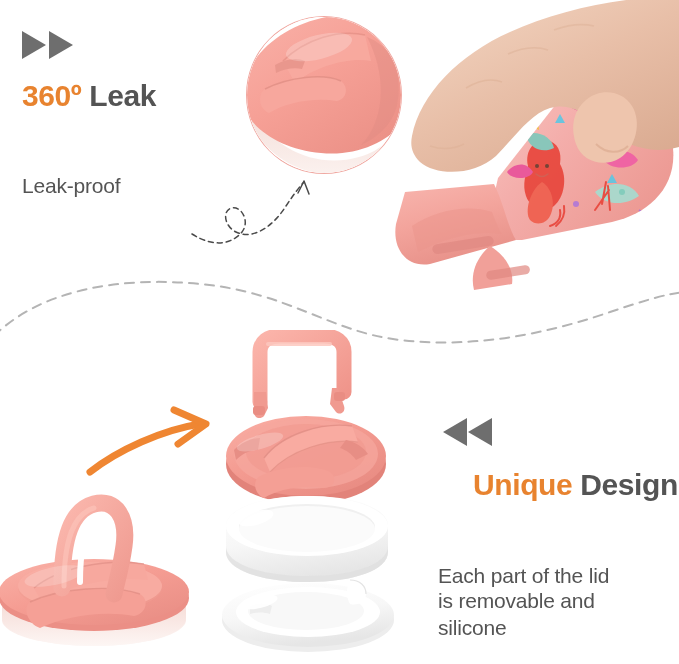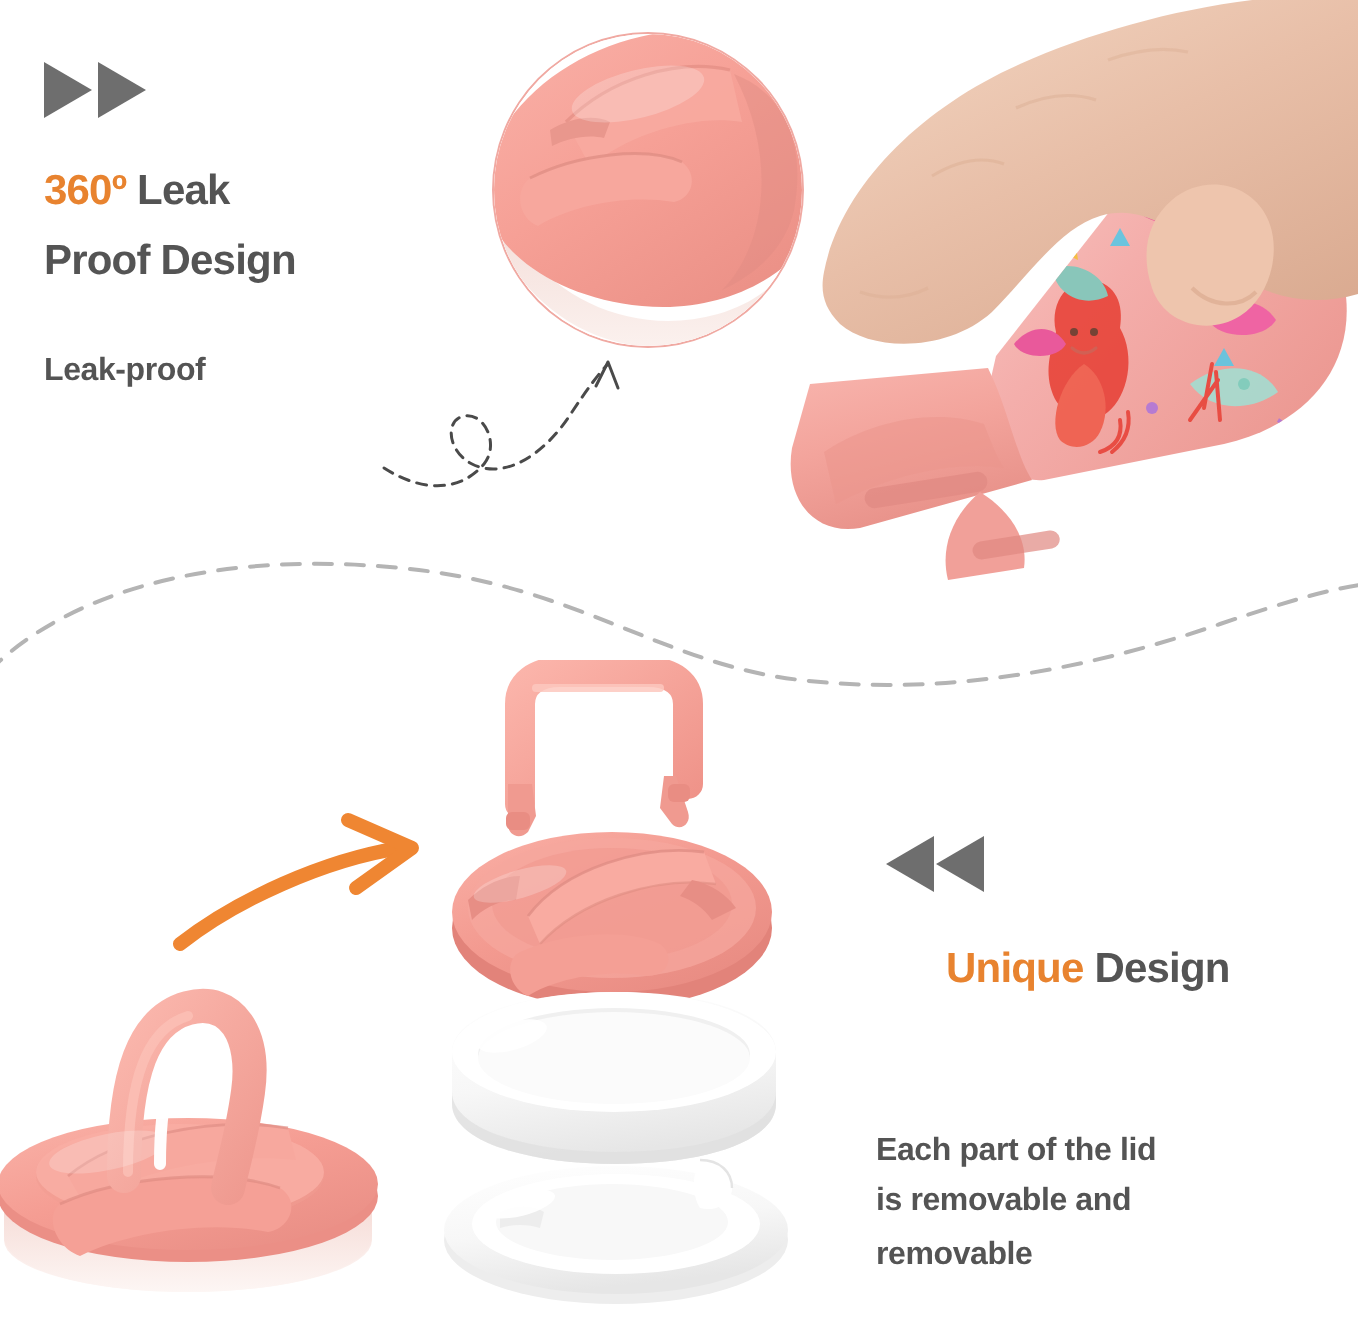--- a/index.html
+++ b/index.html
@@ -20,32 +20,32 @@
     overflow: hidden;
   }
 
   
   .abs { position: absolute; }
   .nosel { user-select: none; }
 
   
   .headline {
     font-weight: 700;
-    font-size: 21px;
+    font-size: 30px;
     line-height: 35px;
     letter-spacing: -0.4px;
     color: #545454;
     white-space: nowrap;
   }
   .headline .hl {
     color: #e8832f;
   }
   .subtext {
-    font-weight: 700;
-    font-size: 16px;
+    font-weight: 400;
+    font-size: 21px;
     line-height: 27px;
     letter-spacing: -0.2px;
     color: #545454;
   }
 
   
   .marker-icon { display: block; }
 
   
   .circle-inset {
@@ -188,21 +188,20 @@
   <div class="abs nosel" style="left:20px; top:28px; width:58px; height:34px;">
     <svg class="marker-icon" width="58" height="34" viewBox="0 0 58 34">
       <path d="M2 3 L26 17 L2 31 Z" fill="#6e6e6e"></path>
       <path d="M29 3 L53 17 L29 31 Z" fill="#6e6e6e"></path>
     </svg>
   </div>
 
   <div class="abs headline nosel" style="left:22px; top:78px;">
     <span class="hl">360º</span><span> Leak</span>
   </div>
-  <div class="abs headline nosel" style="left:22px; top:113px;">Proof Design</div>
 
   <div class="abs subtext nosel" style="left:22px; top:172px;">Leak-proof</div>
 
   <svg class="deco" width="130" height="90" viewBox="0 0 130 90" style="left:190px; top:166px;">
     <path d="M2 68 C24 82 42 78 52 66 C60 56 52 40 42 42 C32 44 34 60 46 66 C62 74 82 62 96 40 C104 28 110 20 114 16" stroke="#4a4a4a" stroke-width="1.5" fill="none" stroke-dasharray="5 4" stroke-linecap="round"></path>
     <path d="M114 15 L108 27 M114 15 L119 28" stroke="#4a4a4a" stroke-width="1.5" fill="none" stroke-linecap="round"></path>
   </svg>
 
   <svg class="deco" width="679" height="90" viewBox="0 0 679 90" style="left:0px; top:278px;">
     <path d="M-6 58 C40 12 120 -2 200 6 C288 14 330 54 400 62 C470 70 540 58 610 34 C646 22 666 16 684 14" stroke="#b4b4b4" stroke-width="2" fill="none" stroke-dasharray="9 7" stroke-linecap="round"></path>
@@ -344,15 +343,15 @@
       <path d="M55 3 L31 17 L55 31 Z" fill="#6e6e6e"></path>
     </svg>
   </div>
 
   <div class="abs headline nosel" style="left:438px; top:467px;margin-left:35px;">
     <span class="hl">Unique</span><span> Design</span>
   </div>
 
   <div class="abs subtext nosel" style="left:438px; top:562px;">Each part of the lid</div>
   <div class="abs subtext nosel" style="left:438px; top:587px;">is removable and</div>
-  <div class="abs subtext nosel" style="left:438px; top:614px;">removable</div>
+  <div class="abs subtext nosel" style="left:438px; top:614px;">silicone</div>
 
 </div>
 
 </body></html>

